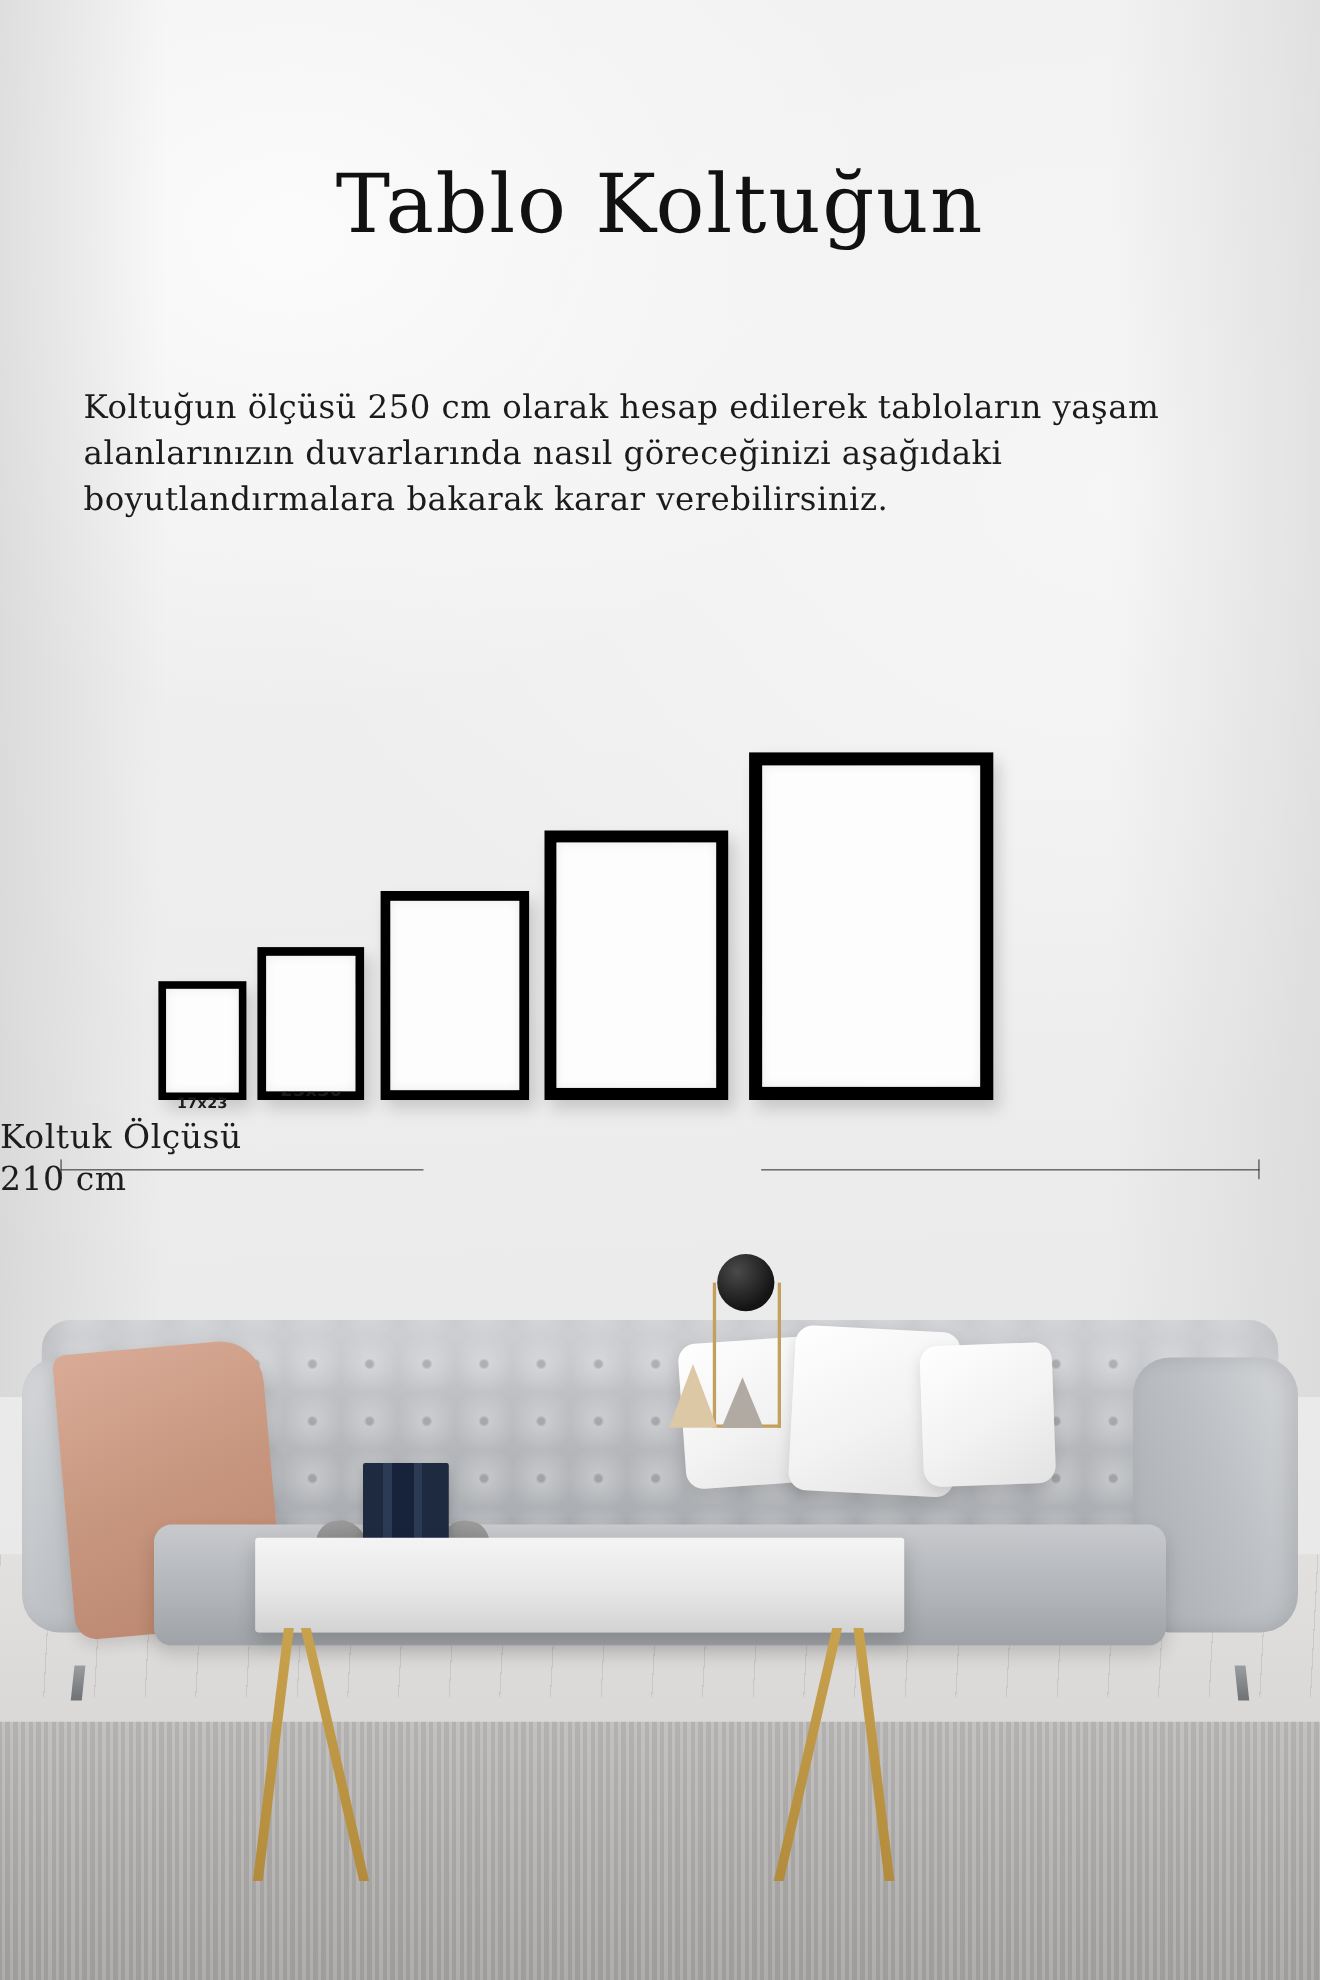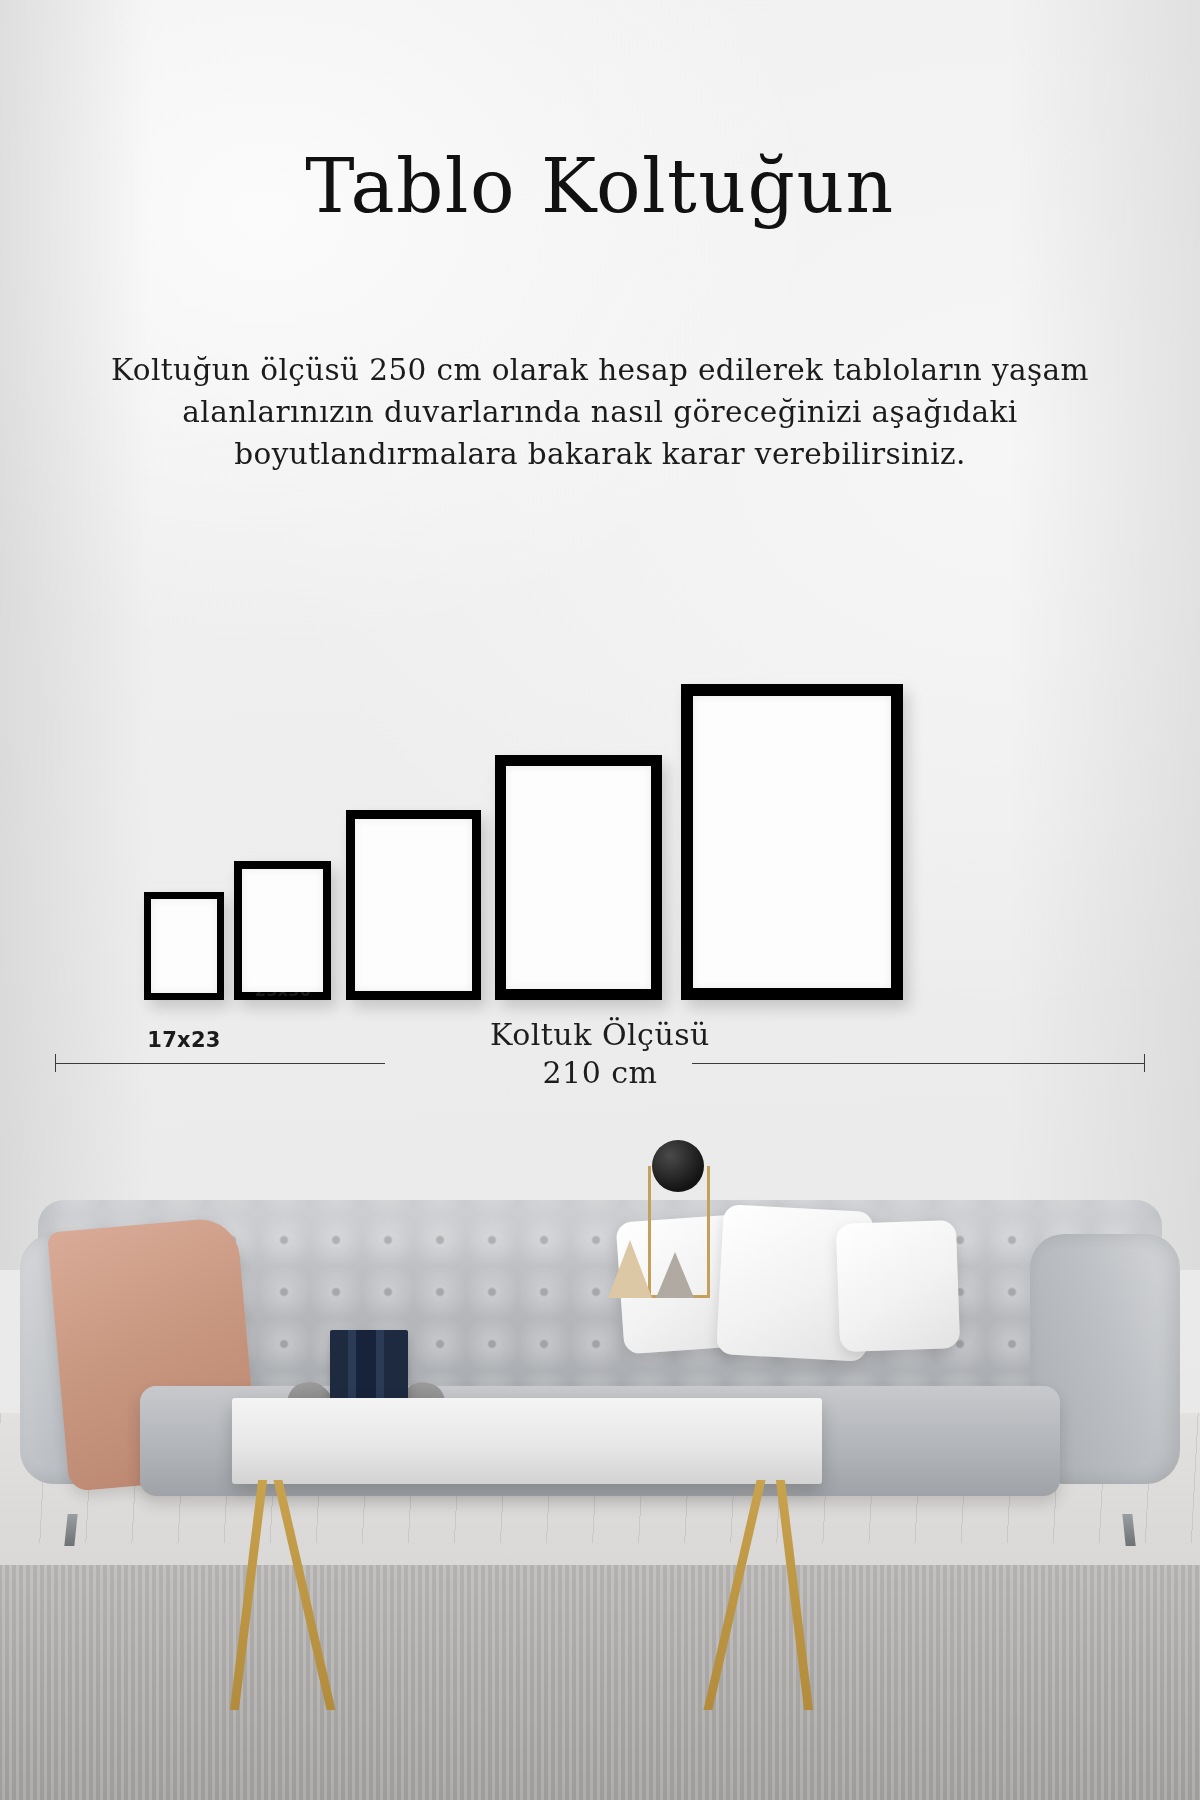--- a/index.html
+++ b/index.html
@@ -51,21 +51,20 @@
     font-weight: 400;
     letter-spacing: 1.5px;
     color: #111;
     line-height: 1.05;
   }
 
   .subtitle {
     position: absolute;
     left: 76px; top: 350px;
     width: 1048px;
-    text-align: center;
     font-family: "DejaVu Serif", "Liberation Serif", serif;
     font-size: 29.5px;
     font-weight: 400;
     letter-spacing: .4px;
     line-height: 1.42;
     color: #1b1b1b;
   }
 
   
   .frames {
@@ -135,21 +134,21 @@
     top: 44px;
     width: 1px; height: 18px;
     background: #3a3a3a;
   }
   .measure-cap.l { left: 55px; }
   .measure-cap.r { left: 1144px; }
   .measure-text {
     position: absolute;
     left: 0; top: 6px;
     width: 1200px;
-    text-align: center;
+    text-align: left;
     font-family: "DejaVu Serif", "Liberation Serif", serif;
     font-size: 30px;
     line-height: 1.26;
     color: #1d1d1d;
     letter-spacing: .5px;
   }
 
   
   .room {
     position: absolute;
@@ -326,21 +325,21 @@
 
 <div class="title">Tablo Koltuğun</div>
 <div class="subtitle">Koltuğun ölçüsü 250 cm olarak hesap edilerek tabloların yaşam alanlarınızın duvarlarında nasıl göreceğinizi aşağıdaki boyutlandırmalara bakarak karar verebilirsiniz.</div>
 
 <div class="frames">
 
   <div class="frame-wrap" style="left:140px; width:88px;">
     <div class="frame" style="width:80px; height:108px; border-width:7px; margin-left:4px;">
       <div class="mat"></div>
     </div>
-    <div class="frame-label" style="top:136px; font-size:21px;">17x23</div>
+    <div class="frame-label" style="top:104px; font-size:13px;">17x23</div>
   </div>
 
   <div class="frame-wrap" style="left:228px; width:110px;">
     <div class="frame" style="width:97px; height:139px; border-width:8px; margin-left:6px;">
       <div class="mat"></div>
     </div>
     <div class="frame-label" style="top:120px; font-size:16px;">23x30</div>
   </div>
 
   <div class="frame-wrap" style="left:340px; width:148px;">

